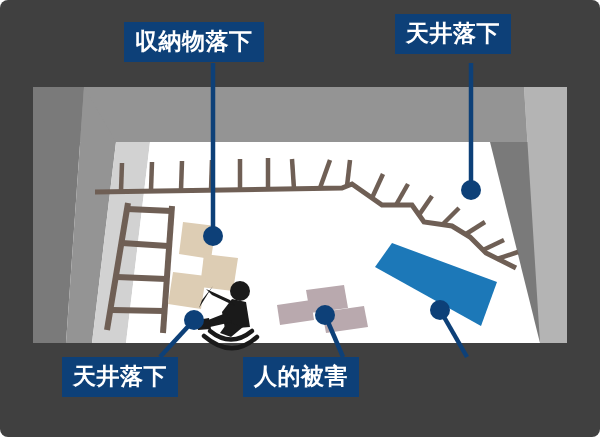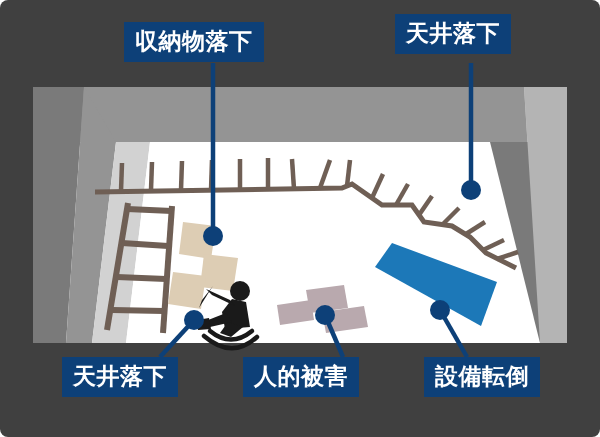--- a/index.html
+++ b/index.html
@@ -158,15 +158,14 @@
   </svg>
 
   <div class="callout" id="callout-storage-fall">収納物落下</div>
 
   <div class="callout" id="callout-ceiling-fall">天井落下</div>
 
   <div class="callout" id="callout-human-damage">天井落下</div>
 
   <div class="callout" id="callout-object-scatter">人的被害</div>
 
-  <div class="callout" id="callout-equipment-topple">設備転倒</div>
 
 </div>
 
 </body></html>

